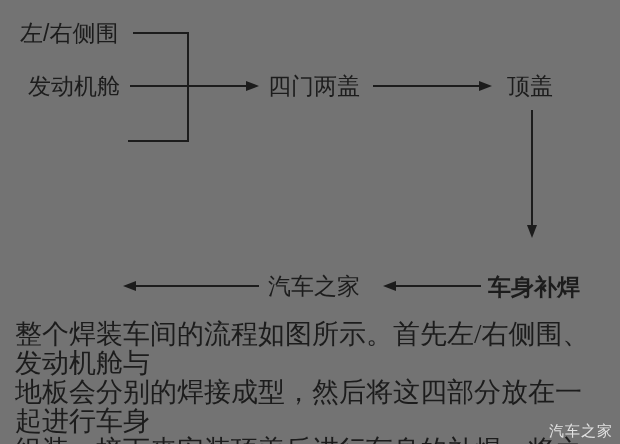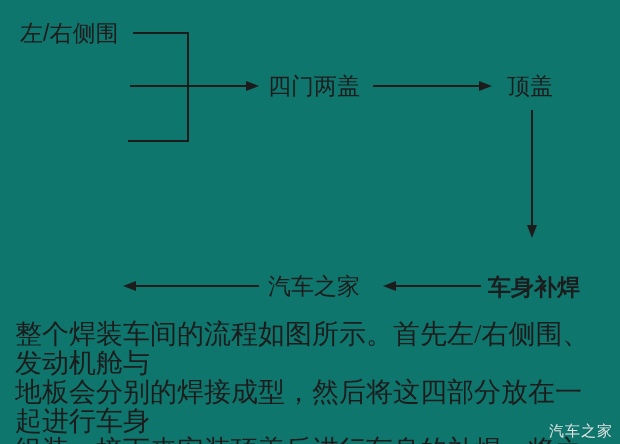--- a/index.html
+++ b/index.html
@@ -1,21 +1,21 @@
 <!DOCTYPE html>
 <html><head>
 <meta charset="utf-8">
 <style>
   html, body { margin: 0; padding: 0; }
   body { font-family: "Liberation Sans", sans-serif; }
   .canvas {
     position: relative;
     width: 620px;
     height: 444px;
-    background: #0f766e;
+    background: #737373;
     overflow: hidden;
     color: #1c1c1c;
   }
   .connectors {
     position: absolute;
     left: 0; top: 0;
     width: 620px; height: 444px;
   }
   .node {
     position: absolute;
@@ -76,20 +76,21 @@
     <polygon points="532,238 527,225 537,225"></polygon>
 
     <line x1="481" y1="286" x2="394" y2="286"></line>
     <polygon points="383,286 396,281 396,291"></polygon>
 
     <line x1="259" y1="286" x2="134" y2="286"></line>
     <polygon points="123,286 136,281 136,291"></polygon>
   </svg>
 
   <div class="node n-side-panels">左/右侧围</div>
+  <div class="node n-engine-bay">发动机舱</div>
   <div class="node n-body-assembly">四门两盖</div>
   <div class="node n-roof-cover">顶盖</div>
   <div class="node n-body-weld">车身补焊</div>
   <div class="node n-doors-covers">汽车之家</div>
 
   <div class="caption">整个焊装车间的流程如图所示。首先左/右侧围、发动机舱与
 地板会分别的焊接成型，然后将这四部分放在一起进行车身
 组装。接下来安装顶盖后进行车身的补焊，将之前安装的部分
 固定，最后安装四门两盖后进入调整线检测调整。</div>
 

